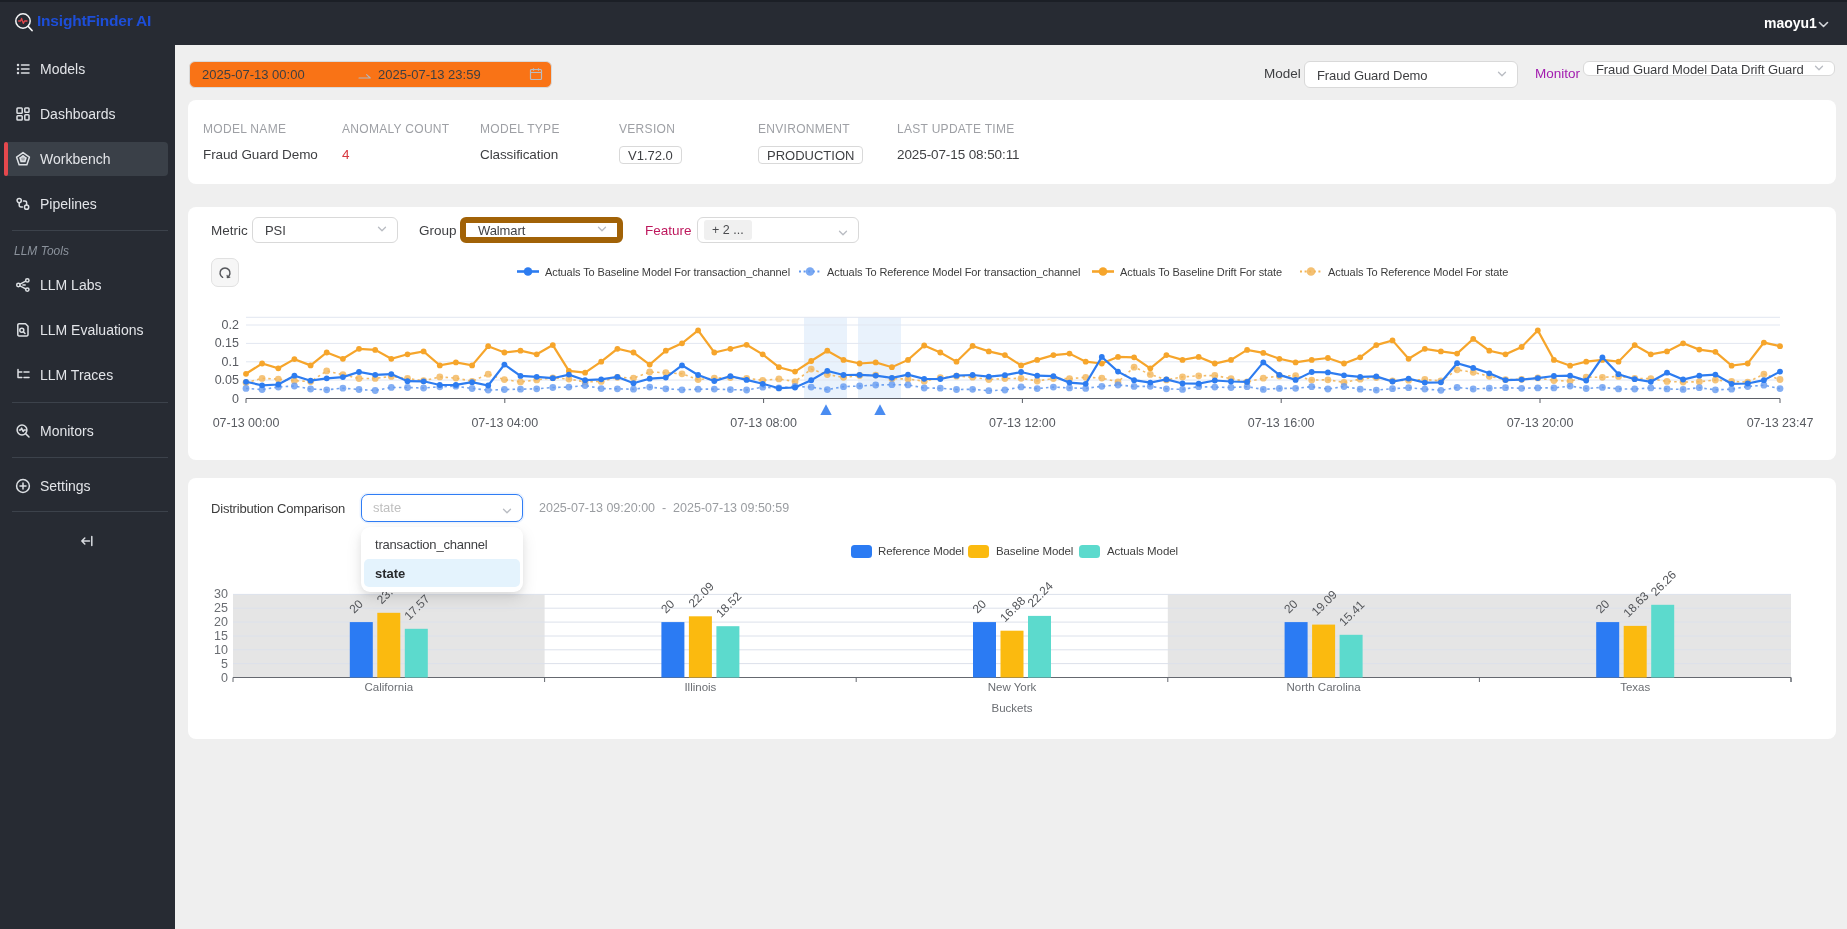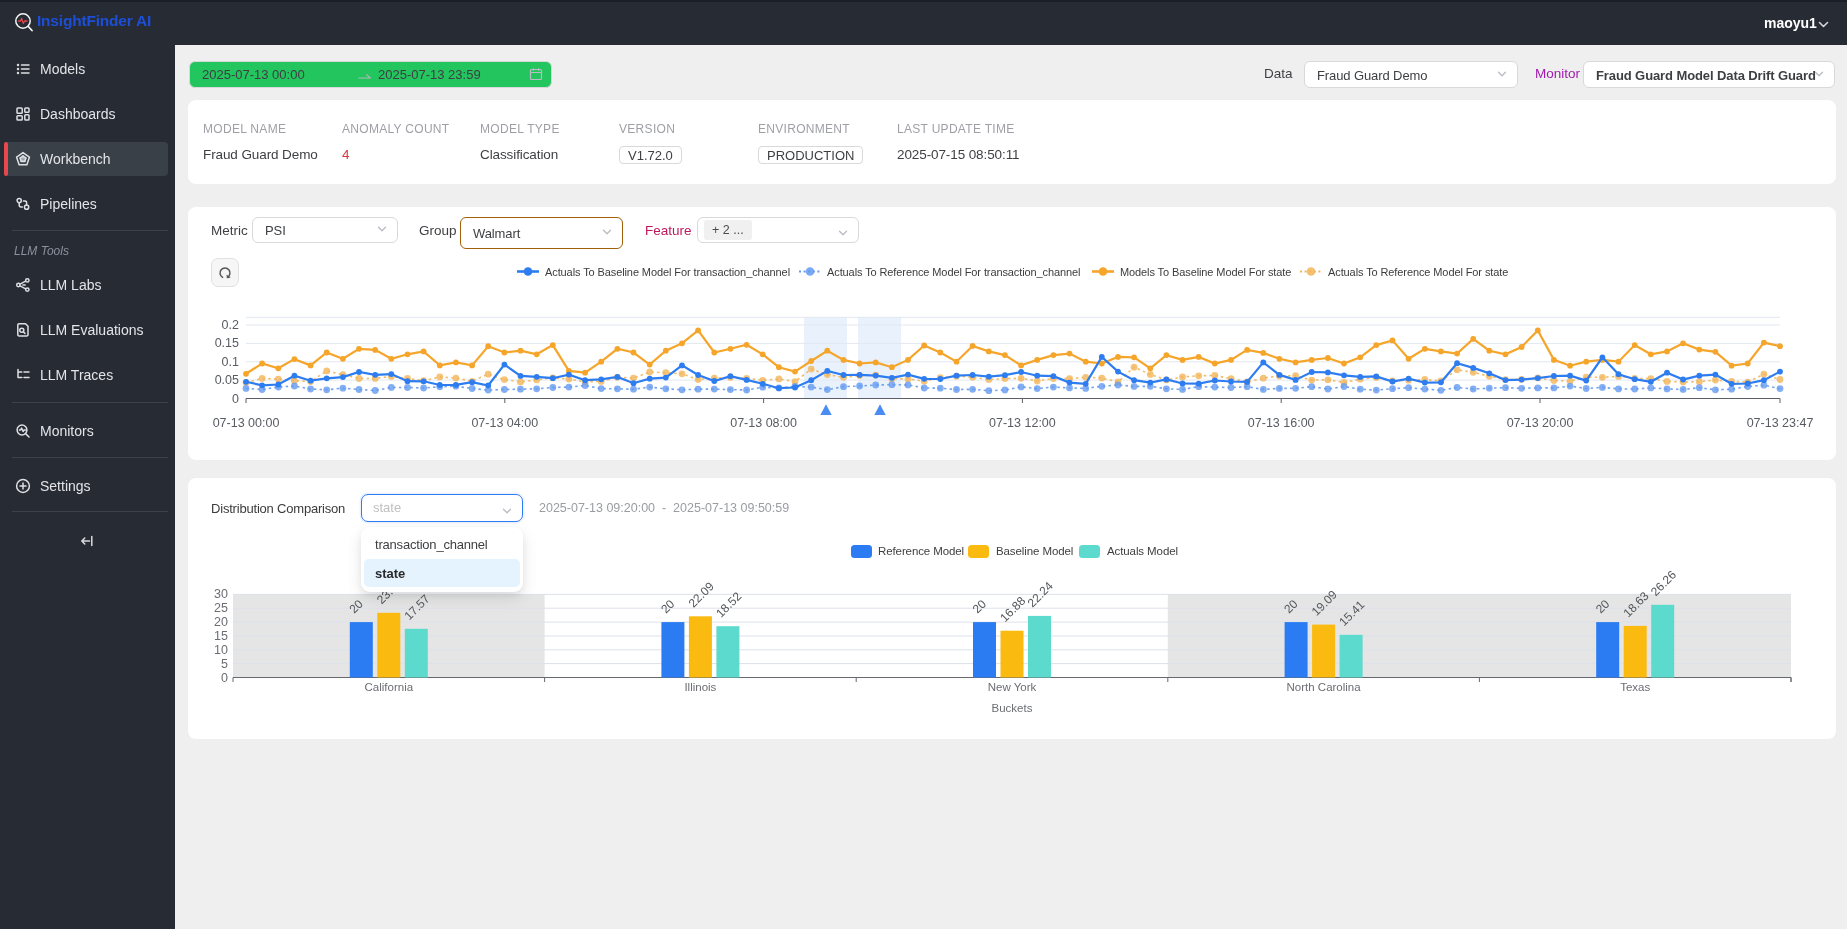--- a/index.html
+++ b/index.html
@@ -100,40 +100,40 @@
       <path d="M8 5v6M5 8h6"></path>
     </g>
   </svg>
 <div style="position:absolute;left:40px;top:476px;font-size:14px;line-height:20px;color:#e2e4e8;">Settings</div>
 <svg style="position:absolute;left:79px;top:533px;" width="16" height="16" viewBox="0 0 16 16">
     <g fill="none" stroke="#d9dce1" stroke-width="1.5" stroke-linecap="round" stroke-linejoin="round">
       <path d="M12.8 3.5v9M10.5 8H2.8M5.8 5 2.8 8l3 3"></path>
     </g>
   </svg>
 
-<div class="abs" style="left:189px;top:61px;width:363px;height:27px;background:#22c55e;border:1px solid #d9d9d9;border-radius:6px;">
+<div class="abs" style="left:189px;top:61px;width:363px;height:27px;background:#f97316;border:1px solid #d9d9d9;border-radius:6px;">
   <div class="abs" style="left:12px;top:5px;font-size:13px;color:#3e3f42;">2025-07-13 00:00</div>
   <svg class="abs" style="left:168px;top:9px;" width="14" height="9" viewBox="0 0 14 9" fill="none" stroke="#b4b7bd" stroke-width="1.1" stroke-linecap="round" stroke-linejoin="round">
       <path d="M1 7h11.3M12.3 7 8.6 3.6"></path>
     </svg>
   <div class="abs" style="left:188px;top:5px;font-size:13px;color:#3e3f42;">2025-07-13 23:59</div>
   <div class="abs" style="left:339px;top:5px;"><svg width="14" height="14" viewBox="0 0 14 14" fill="none" stroke="#b9bcc2" stroke-width="1.2">
         <rect x="1.5" y="2.5" width="11" height="10" rx="1"></rect>
         <path d="M1.5 5.5h11M4.5 1.2v2.6M9.5 1.2v2.6"></path>
       </svg></div>
 </div>
-<div style="position:absolute;left:1264px;top:66px;font-size:13.5px;color:#3e3f42;font-weight:400;white-space:nowrap;">Data</div>
+<div style="position:absolute;left:1264px;top:66px;font-size:13.5px;color:#3e3f42;font-weight:400;white-space:nowrap;">Model</div>
 <div style="position:absolute;left:1304px;top:61px;width:214px;height:27px;background:#fff;border:1px solid #d9d9d9;border-radius:6px;box-sizing:border-box;">
     <div style="position:absolute;left:12px;top:50%;transform:translateY(-50%);font-size:13px;letter-spacing:-0.1px;color:#3e3f42;white-space:nowrap;">Fraud Guard Demo</div>
     <div style="position:absolute;right:9px;top:50%;transform:translateY(-50%);"><svg width="12" height="12" viewBox="0 0 12 12" fill="none" stroke="#b9bcc2" stroke-width="1.3" stroke-linecap="round" stroke-linejoin="round">
         <path d="M2.5 4.2 6 7.8 9.5 4.2"></path>
       </svg></div>
   </div>
 <div style="position:absolute;left:1535px;top:66px;font-size:13.5px;color:#a21caf;font-weight:400;white-space:nowrap;">Monitor</div>
-<div style="position:absolute;left:1583px;top:61px;width:252px;height:27px;background:#fff;border:1px solid #d9d9d9;border-radius:6px;box-sizing:border-box;font-weight:bold;">
+<div style="position:absolute;left:1583px;top:61px;width:252px;height:15px;background:#fff;border:1px solid #d9d9d9;border-radius:6px;box-sizing:border-box;">
     <div style="position:absolute;left:12px;top:50%;transform:translateY(-50%);font-size:13px;letter-spacing:-0.1px;color:#3e3f42;white-space:nowrap;">Fraud Guard Model Data Drift Guard</div>
     <div style="position:absolute;right:9px;top:50%;transform:translateY(-50%);"><svg width="12" height="12" viewBox="0 0 12 12" fill="none" stroke="#b9bcc2" stroke-width="1.3" stroke-linecap="round" stroke-linejoin="round">
         <path d="M2.5 4.2 6 7.8 9.5 4.2"></path>
       </svg></div>
   </div>
 
 <div class="abs" style="left:188px;top:100px;width:1648px;height:84px;background:#fff;border-radius:8px;"></div>
 <div style="position:absolute;left:203px;top:122px;font-size:12px;color:#9ea0a5;font-weight:400;white-space:nowrap;letter-spacing:0.3px;">MODEL NAME</div>
 <div style="position:absolute;left:203px;top:147px;font-size:13.5px;color:#3e3f42;font-weight:400;white-space:nowrap;letter-spacing:-0.1px;">Fraud Guard Demo</div>
 <div style="position:absolute;left:342px;top:122px;font-size:12px;color:#9ea0a5;font-weight:400;white-space:nowrap;letter-spacing:0.3px;">ANOMALY COUNT</div>
@@ -149,21 +149,21 @@
 
 <div class="abs" style="left:188px;top:207px;width:1648px;height:253px;background:#fff;border-radius:8px;"></div>
 <div style="position:absolute;left:211px;top:223px;font-size:13.5px;color:#3e3f42;font-weight:400;white-space:nowrap;">Metric</div>
 <div style="position:absolute;left:252px;top:217px;width:146px;height:26px;background:#fff;border:1px solid #d9d9d9;border-radius:6px;box-sizing:border-box;">
     <div style="position:absolute;left:12px;top:50%;transform:translateY(-50%);font-size:13px;letter-spacing:-0.1px;color:#3e3f42;white-space:nowrap;">PSI</div>
     <div style="position:absolute;right:9px;top:50%;transform:translateY(-50%);"><svg width="12" height="12" viewBox="0 0 12 12" fill="none" stroke="#b9bcc2" stroke-width="1.3" stroke-linecap="round" stroke-linejoin="round">
         <path d="M2.5 4.2 6 7.8 9.5 4.2"></path>
       </svg></div>
   </div>
 <div style="position:absolute;left:419px;top:223px;font-size:13.5px;color:#3e3f42;font-weight:400;white-space:nowrap;">Group</div>
-<div style="position:absolute;left:460px;top:217px;width:163px;height:32px;background:#fff;border:1px solid #a16207;border-radius:6px;box-sizing:border-box;">
+<div style="position:absolute;left:460px;top:217px;width:163px;height:26px;background:#fff;border:6px solid #a16207;border-radius:6px;box-sizing:border-box;">
     <div style="position:absolute;left:12px;top:50%;transform:translateY(-50%);font-size:13px;letter-spacing:-0.1px;color:#3e3f42;white-space:nowrap;">Walmart</div>
     <div style="position:absolute;right:9px;top:50%;transform:translateY(-50%);"><svg width="12" height="12" viewBox="0 0 12 12" fill="none" stroke="#b9bcc2" stroke-width="1.3" stroke-linecap="round" stroke-linejoin="round">
         <path d="M2.5 4.2 6 7.8 9.5 4.2"></path>
       </svg></div>
   </div>
 <div style="position:absolute;left:645px;top:223px;font-size:13.5px;color:#be185d;font-weight:400;white-space:nowrap;">Feature</div>
 <div class="abs" style="left:697px;top:217px;width:162px;height:26px;background:#fff;border:1px solid #d9d9d9;border-radius:6px;">
   <div class="abs" style="left:6px;top:2px;height:20px;background:#f0f0f0;border-radius:3px;padding:0 8px;font-size:12.5px;line-height:20px;color:#4a4b4e;">+ 2 ...</div>
   <div class="abs" style="right:9px;top:7px;"><svg width="12" height="12" viewBox="0 0 12 12" fill="none" stroke="#b9bcc2" stroke-width="1.3" stroke-linecap="round" stroke-linejoin="round">
         <path d="M2.5 4.2 6 7.8 9.5 4.2"></path>
@@ -182,21 +182,21 @@
 <div style="position:absolute;left:545px;top:266px;font-size:11px;color:#3c3c3c;font-weight:400;white-space:nowrap;letter-spacing:-0.1px;">Actuals To Baseline Model For transaction_channel</div>
 <svg style="position:absolute;left:799px;top:266px;" width="22" height="11" viewBox="0 0 22 11">
     <line x1="0" y1="5.5" x2="22" y2="5.5" stroke="#649af0" stroke-width="2" stroke-dasharray="2 2.6"></line>
     <circle cx="11" cy="5.5" r="4.3" fill="#649af0" opacity="0.85"></circle>
   </svg>
 <div style="position:absolute;left:827px;top:266px;font-size:11px;color:#3c3c3c;font-weight:400;white-space:nowrap;letter-spacing:-0.1px;">Actuals To Reference Model For transaction_channel</div>
 <svg style="position:absolute;left:1092px;top:266px;" width="22" height="11" viewBox="0 0 22 11">
     <line x1="0" y1="5.5" x2="22" y2="5.5" stroke="#f6a52b" stroke-width="2.6"></line>
     <circle cx="11" cy="5.5" r="4.3" fill="#f6a52b"></circle>
   </svg>
-<div style="position:absolute;left:1120px;top:266px;font-size:11px;color:#3c3c3c;font-weight:400;white-space:nowrap;letter-spacing:-0.1px;">Models To Baseline Model For state</div>
+<div style="position:absolute;left:1120px;top:266px;font-size:11px;color:#3c3c3c;font-weight:400;white-space:nowrap;letter-spacing:-0.1px;">Actuals To Baseline Drift For state</div>
 <svg style="position:absolute;left:1300px;top:266px;" width="22" height="11" viewBox="0 0 22 11">
     <line x1="0" y1="5.5" x2="22" y2="5.5" stroke="#f2b559" stroke-width="2" stroke-dasharray="2 2.6"></line>
     <circle cx="11" cy="5.5" r="4.3" fill="#f2b559" opacity="0.85"></circle>
   </svg>
 <div style="position:absolute;left:1328px;top:266px;font-size:11px;color:#3c3c3c;font-weight:400;white-space:nowrap;letter-spacing:-0.1px;">Actuals To Reference Model For state</div>
 <svg class="abs" style="left:188px;top:305px;" width="1648" height="135" viewBox="188 305 1648 135">
     <rect x="804" y="317.3" width="43" height="81.2" fill="#e9f2fc"></rect>
     <rect x="858" y="317.3" width="43" height="81.2" fill="#e9f2fc"></rect>
     <line x1="246" y1="317.3" x2="1780" y2="317.3" stroke="#e2e7f1" stroke-width="1"></line>
     <line x1="246" y1="325.0" x2="1780" y2="325.0" stroke="#e2e7f1" stroke-width="1"></line>

